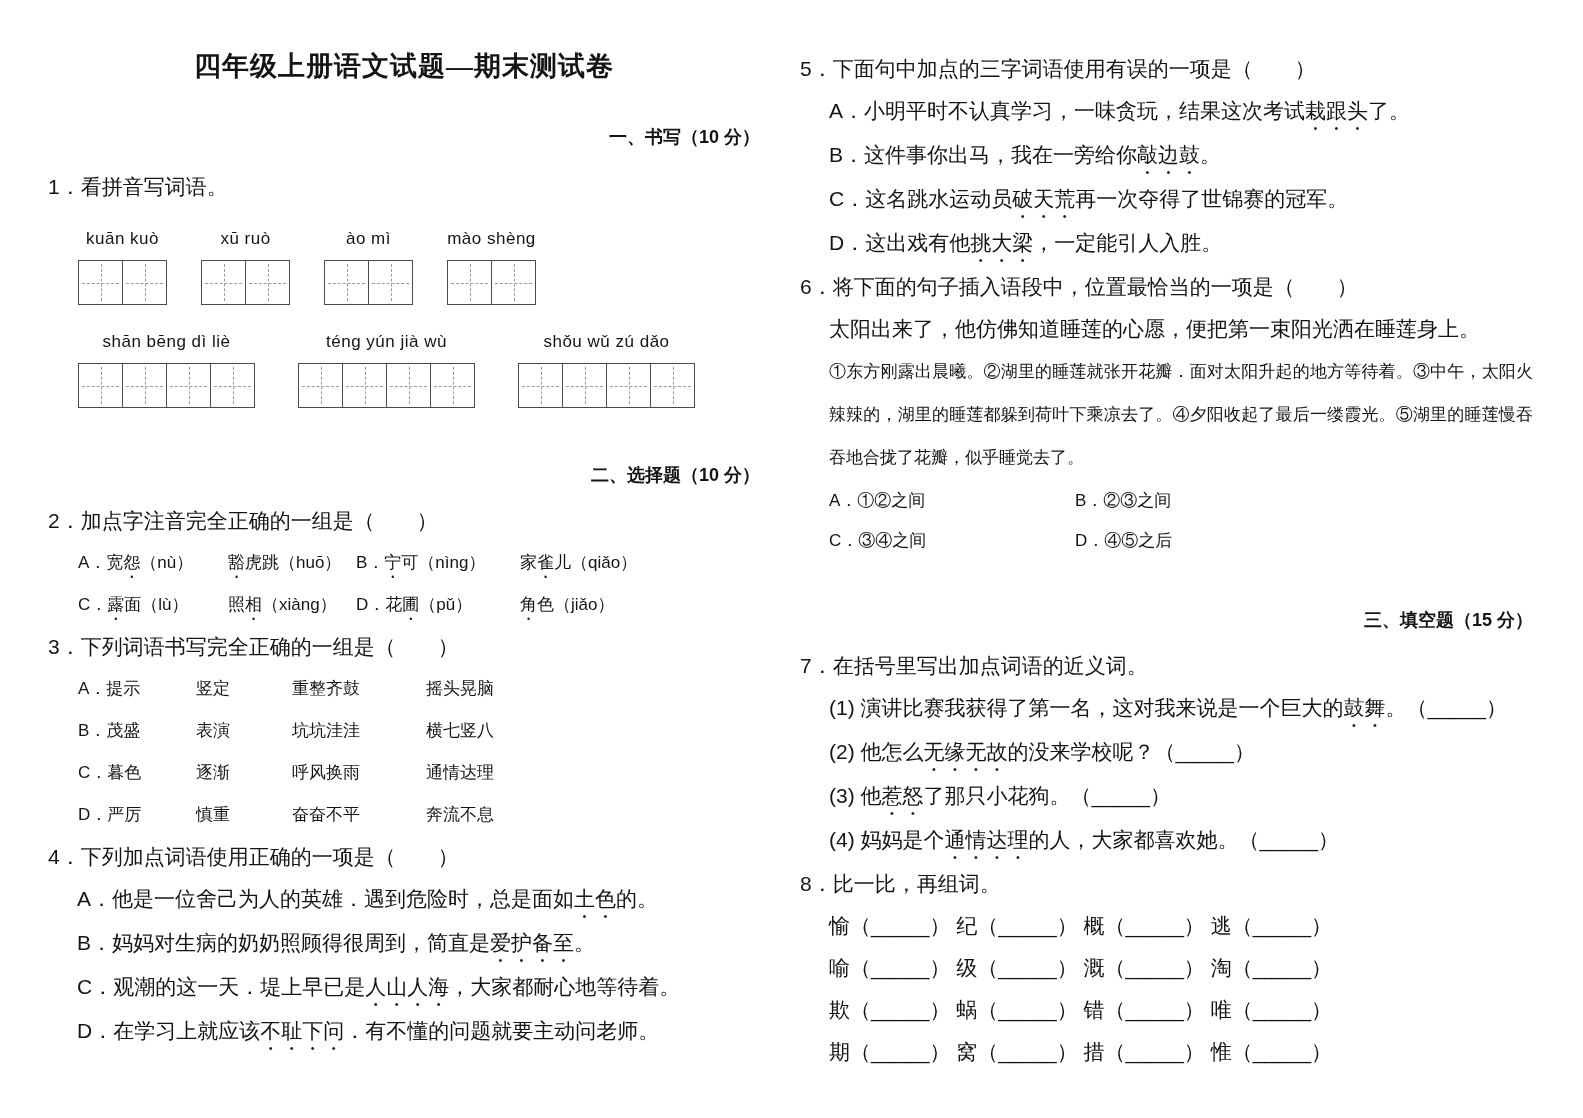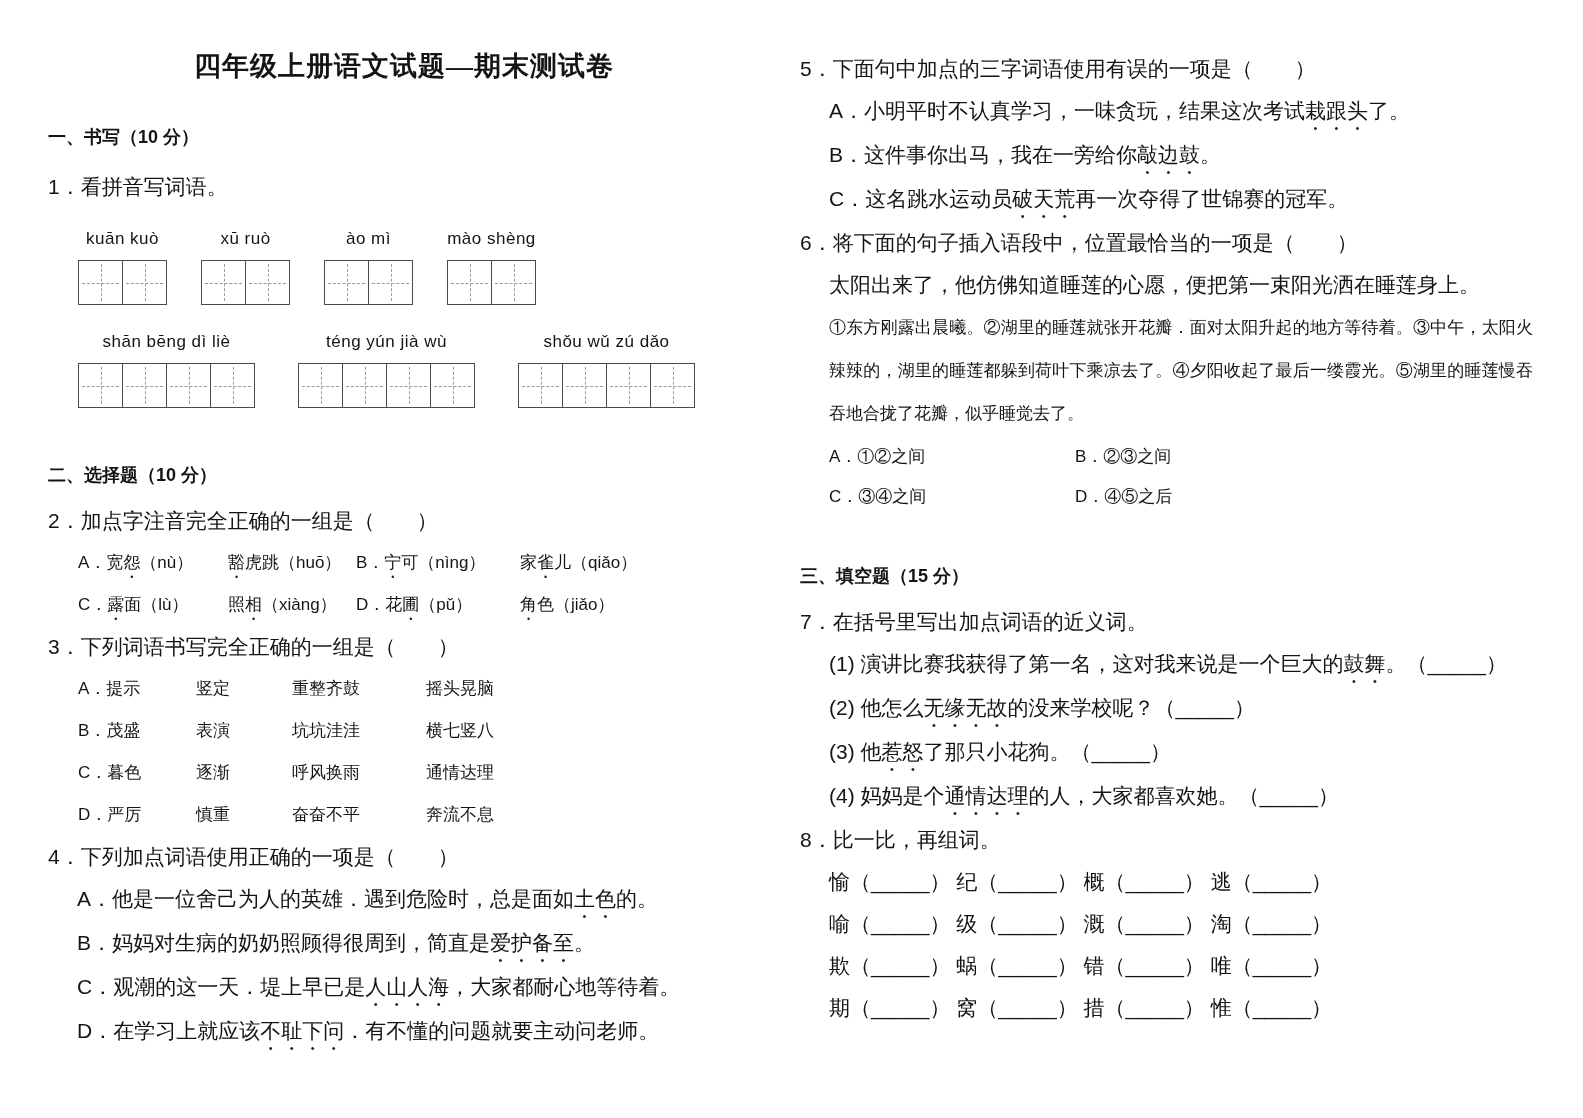--- a/index.html
+++ b/index.html
@@ -15,21 +15,21 @@
   .col-right { flex:1; padding-left:40px; }
 
   .title {
     margin-top:20px;
     text-align:center;
     font-family:"Liberation Serif", serif;
     font-size:27px;
     font-weight:bold;
     letter-spacing:1px;
   }
-  .sec  { font-size:18px; font-weight:bold; line-height:26px; }
+  .sec  { font-size:18px; font-weight:bold; line-height:26px;text-align:right; }
   .line { font-size:21px; line-height:42px; white-space:nowrap; }
   .ind  { padding-left:29px; }
 
   .mt-sec1 { margin-top:40px; }
   .mt-q1   { margin-top:16px; }
   .mt-sec2 { margin-top:54px; }
   .mt-q    { margin-top:12px; }
   .mt-q5   { margin-top:20px; }
   .mt-sec3 { margin-top:46px; }
 
@@ -180,20 +180,21 @@
     <div class="line ind"><span>C．观潮的这一天．堤上早已是</span><span class="em">人山人海</span><span>，大家都耐心地等待着。</span></div>
     <div class="line ind"><span>D．在学习上就应该</span><span class="em">不耻下问</span><span>．有不懂的问题就要主动问老师。</span></div>
   </div>
 
   <div class="col-right">
 
     <div class="line mt-q5">5．下面句中加点的三字词语使用有误的一项是（　　）</div>
     <div class="line ind"><span>A．小明平时不认真学习，一味贪玩，结果这次考试</span><span class="em">栽跟头</span><span>了。</span></div>
     <div class="line ind"><span>B．这件事你出马，我在一旁给你</span><span class="em">敲边鼓</span><span>。</span></div>
     <div class="line ind"><span>C．这名跳水运动员</span><span class="em">破天荒</span><span>再一次夺得了世锦赛的冠军。</span></div>
+    <div class="line ind"><span>D．这出戏有他</span><span class="em">挑大梁</span><span>，一定能引人入胜。</span></div>
 
     <div class="line">6．将下面的句子插入语段中，位置最恰当的一项是（　　）</div>
     <div class="line ind">太阳出来了，他仿佛知道睡莲的心愿，便把第一束阳光洒在睡莲身上。</div>
     <div class="passage ind">①东方刚露出晨曦。②湖里的睡莲就张开花瓣．面对太阳升起的地方等待着。③中午，太阳火辣辣的，湖里的睡莲都躲到荷叶下乘凉去了。④夕阳收起了最后一缕霞光。⑤湖里的睡莲慢吞吞地合拢了花瓣，似乎睡觉去了。</div>
     <div class="q6-opts ind">
       <div>A．①②之间</div>
       <div>B．②③之间</div>
       <div>C．③④之间</div>
       <div>D．④⑤之后</div>
     </div>

